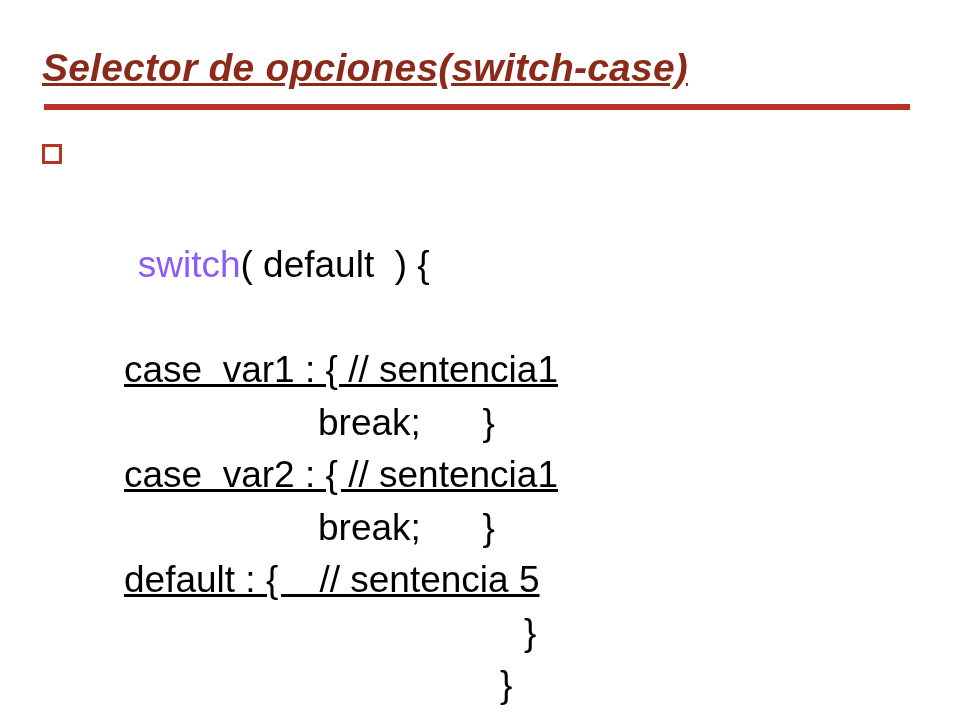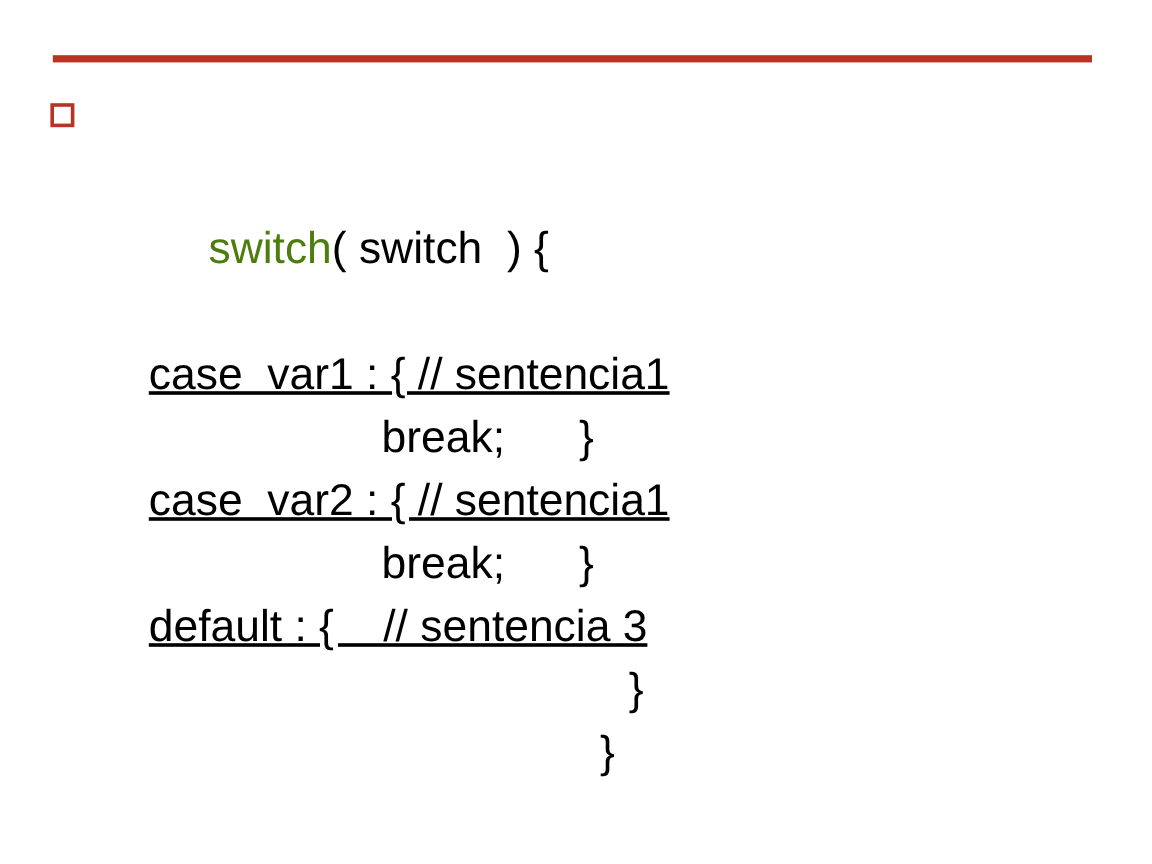--- a/index.html
+++ b/index.html
@@ -45,61 +45,61 @@
   .bullet {
     position: absolute;
     left: -34px;
     top: 10px;
     width: 20px;
     height: 20px;
     border: 3px solid #b83322;
     box-sizing: border-box;
   }
   .switch-kw {
-    color: #4d7c0f;
-    margin-left: 36px;
+    color: #8b5cf6;
   }
   .indent1 { padding-left: 48px; text-decoration: underline; }
   .break-line {
     padding-left: 242px;
   }
   .brace-line {
     padding-left: 448px;
   }
   .close-brace-line {
     padding-left: 424px;
   }
   .row {
     white-space: pre;
   }
 </style>
 </head>
 <body>
 
 <div class="slide">
 
+  <h1 class="title">Selector de opciones(switch-case)</h1>
 
   <div class="hr-rule"></div>
 
   <div class="body">
 
     <div class="bullet-row row">
       <span class="bullet"></span>
-      <span class="switch-kw">switch</span><span>( switch  ) {</span>
+      <span class="switch-kw">switch</span><span>( default  ) {</span>
     </div>
 
     <div class="row indent1">case  var1 : { // sentencia1</div>
 
     <div class="row break-line">break;      }</div>
 
     <div class="row indent1">case  var2 : { // sentencia1</div>
 
     <div class="row break-line">break;      }</div>
 
-    <div class="row indent1">default : {    // sentencia 3</div>
+    <div class="row indent1">default : {    // sentencia 5</div>
 
     <div class="row brace-line">}</div>
 
     <div class="row close-brace-line">}</div>
 
   </div>
 
 </div>
 
 </body></html>

